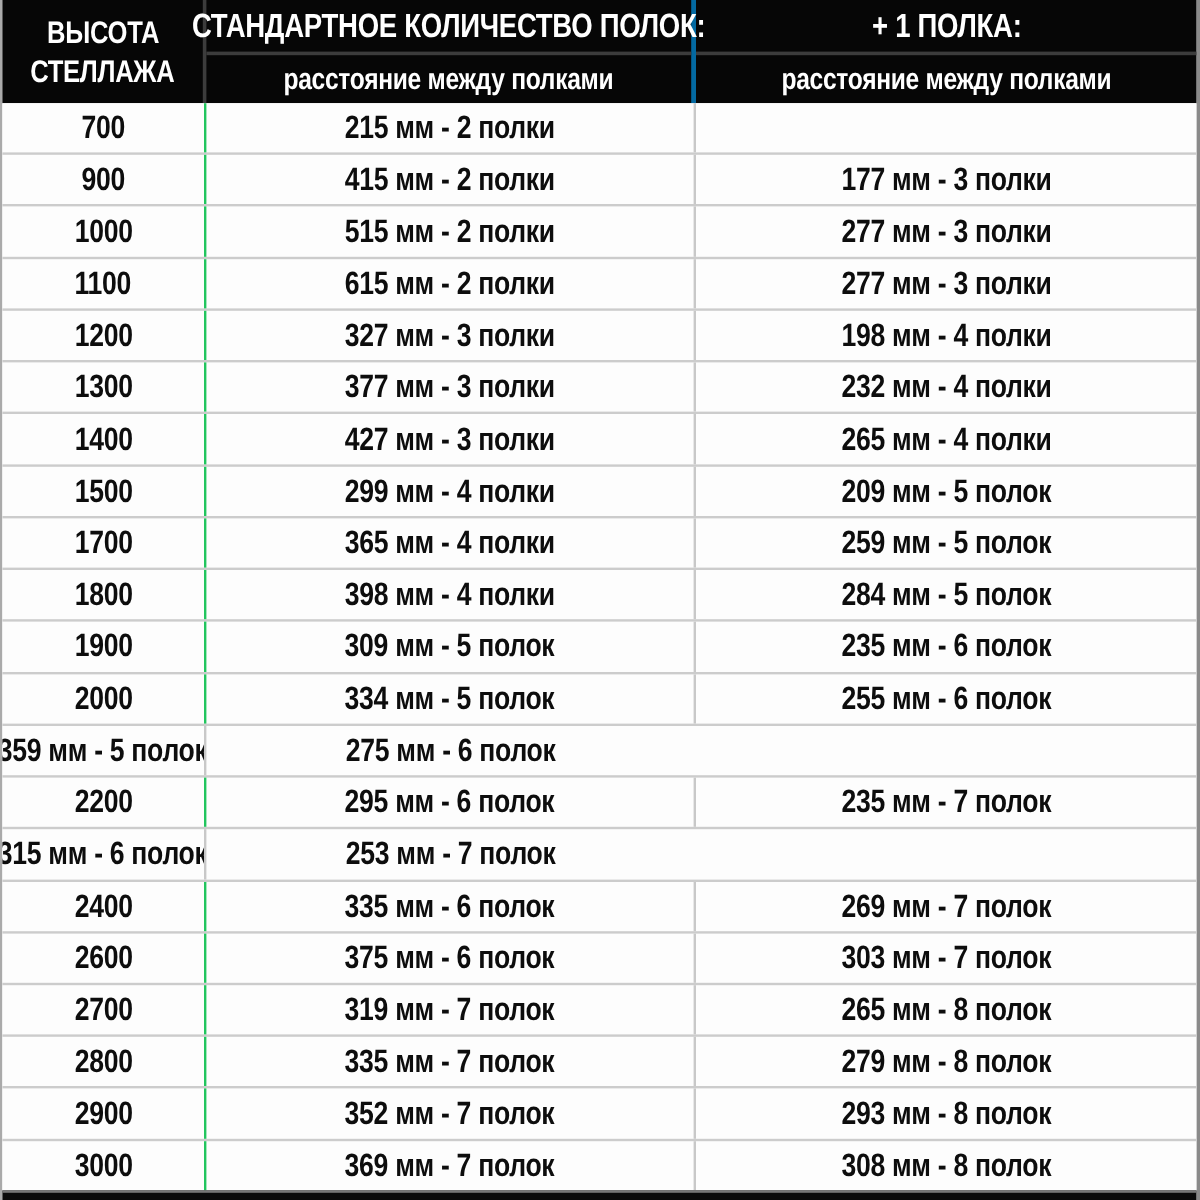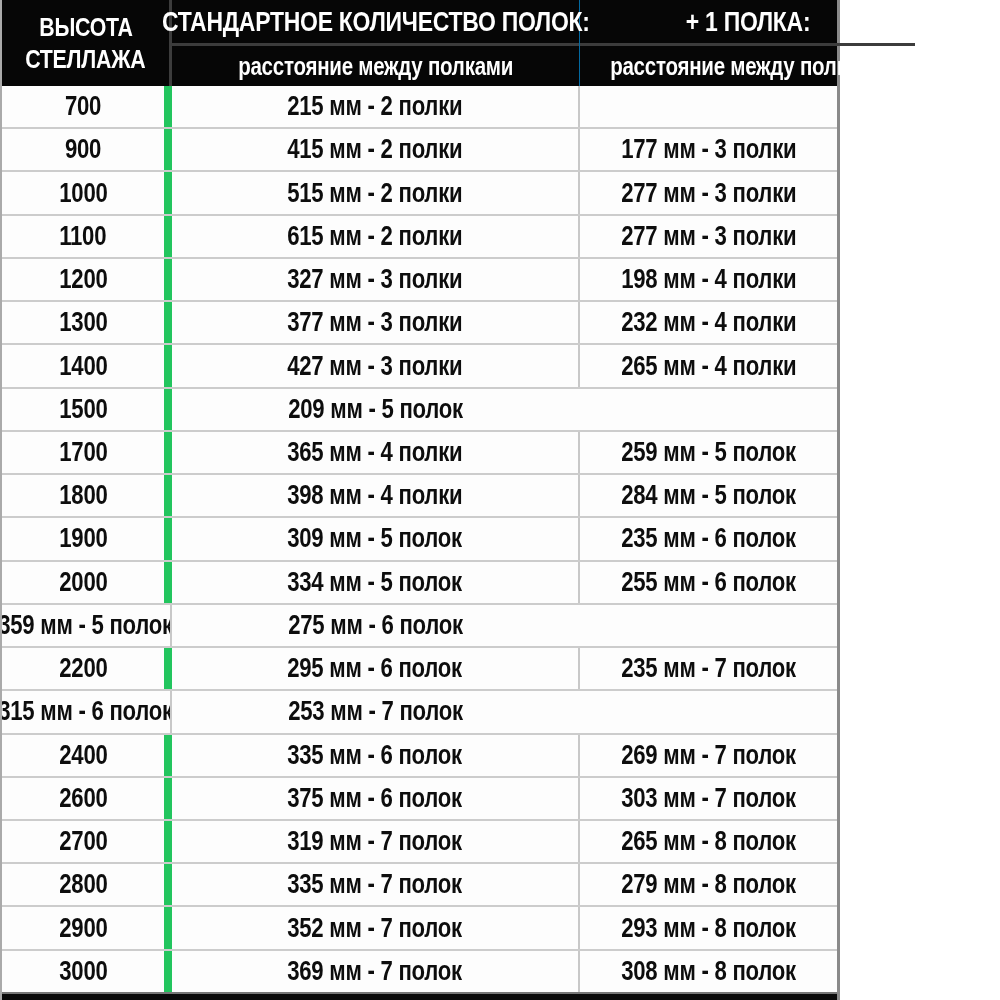--- a/index.html
+++ b/index.html
@@ -1,20 +1,20 @@
 <!DOCTYPE html>
 <html><head>
 <meta charset="utf-8">
 <style>
   * { margin: 0; padding: 0; box-sizing: border-box; }
   html, body { width: 1000px; height: 1000px; background: #ffffff; overflow: hidden; }
   body { font-family: "Liberation Sans", sans-serif; font-weight: bold; }
 
   .table-wrap {
-    width: 840px; height: 1000px;
+    width: 1000px; height: 1000px;
     display: flex; flex-direction: column;
     background: #fdfdfd;
     border-left: 2px solid #aaaaaa;
     border-right: 3px solid #8a8a8a;
   }
 
   
   .thead {
     height: 86px; flex: 0 0 86px;
     display: grid;
@@ -35,42 +35,42 @@
     flex: 0 0 46px;
     display: flex; align-items: center; justify-content: center;
     font-size: 28px;
     border-bottom: 3px solid #3c3c3c;
   }
   .th-split .th-sub {
     flex: 1 1 auto;
     display: flex; align-items: center; justify-content: center;
     font-size: 25px;
   }
-  .th-col2 { border-right: 1px solid #0369a1; }
+  .th-col2 { border-right: 4px solid #0369a1; }
 
   
   .tbody {
     flex: 1 1 auto;
     display: flex; flex-direction: column;
     background: #fdfdfd;
   }
   .row {
     flex: 1 1 auto;
     display: grid;
     grid-template-columns: 170px 408px 1fr;
     border-bottom: 2px solid #cccccc;
     color: #0d0d0d;
   }
   .row:last-child { border-bottom: none; }
   .cell {
     display: flex; align-items: center; justify-content: center;
     font-size: 27px;
     overflow: hidden;
   }
-  .c1 { border-right: 8px solid #22c55e; }
+  .c1 { border-right: 2px solid #22c55e; }
   .c2 { border-right: 2px solid #c8c8c8; }
 
   
   .cond {
     display: inline-block;
     transform: scaleX(0.82);
     transform-origin: 50% 50%;
     white-space: nowrap;
     letter-spacing: -0.3px;
   }
@@ -192,20 +192,23 @@
     </div>
     <div class="cell c3">
       <span class="cond">265 мм - 4 полки</span>
     </div>
   </div>
 
   <div class="row">
     <div class="cell c1">
       <span class="cond">1500</span>
     </div>
+    <div class="cell c2">
+      <span class="cond">299 мм - 4 полки</span>
+    </div>
     <div class="cell c3">
       <span class="cond">209 мм - 5 полок</span>
     </div>
   </div>
 
 
   <div class="row">
     <div class="cell c1">
       <span class="cond">1700</span>
     </div>

